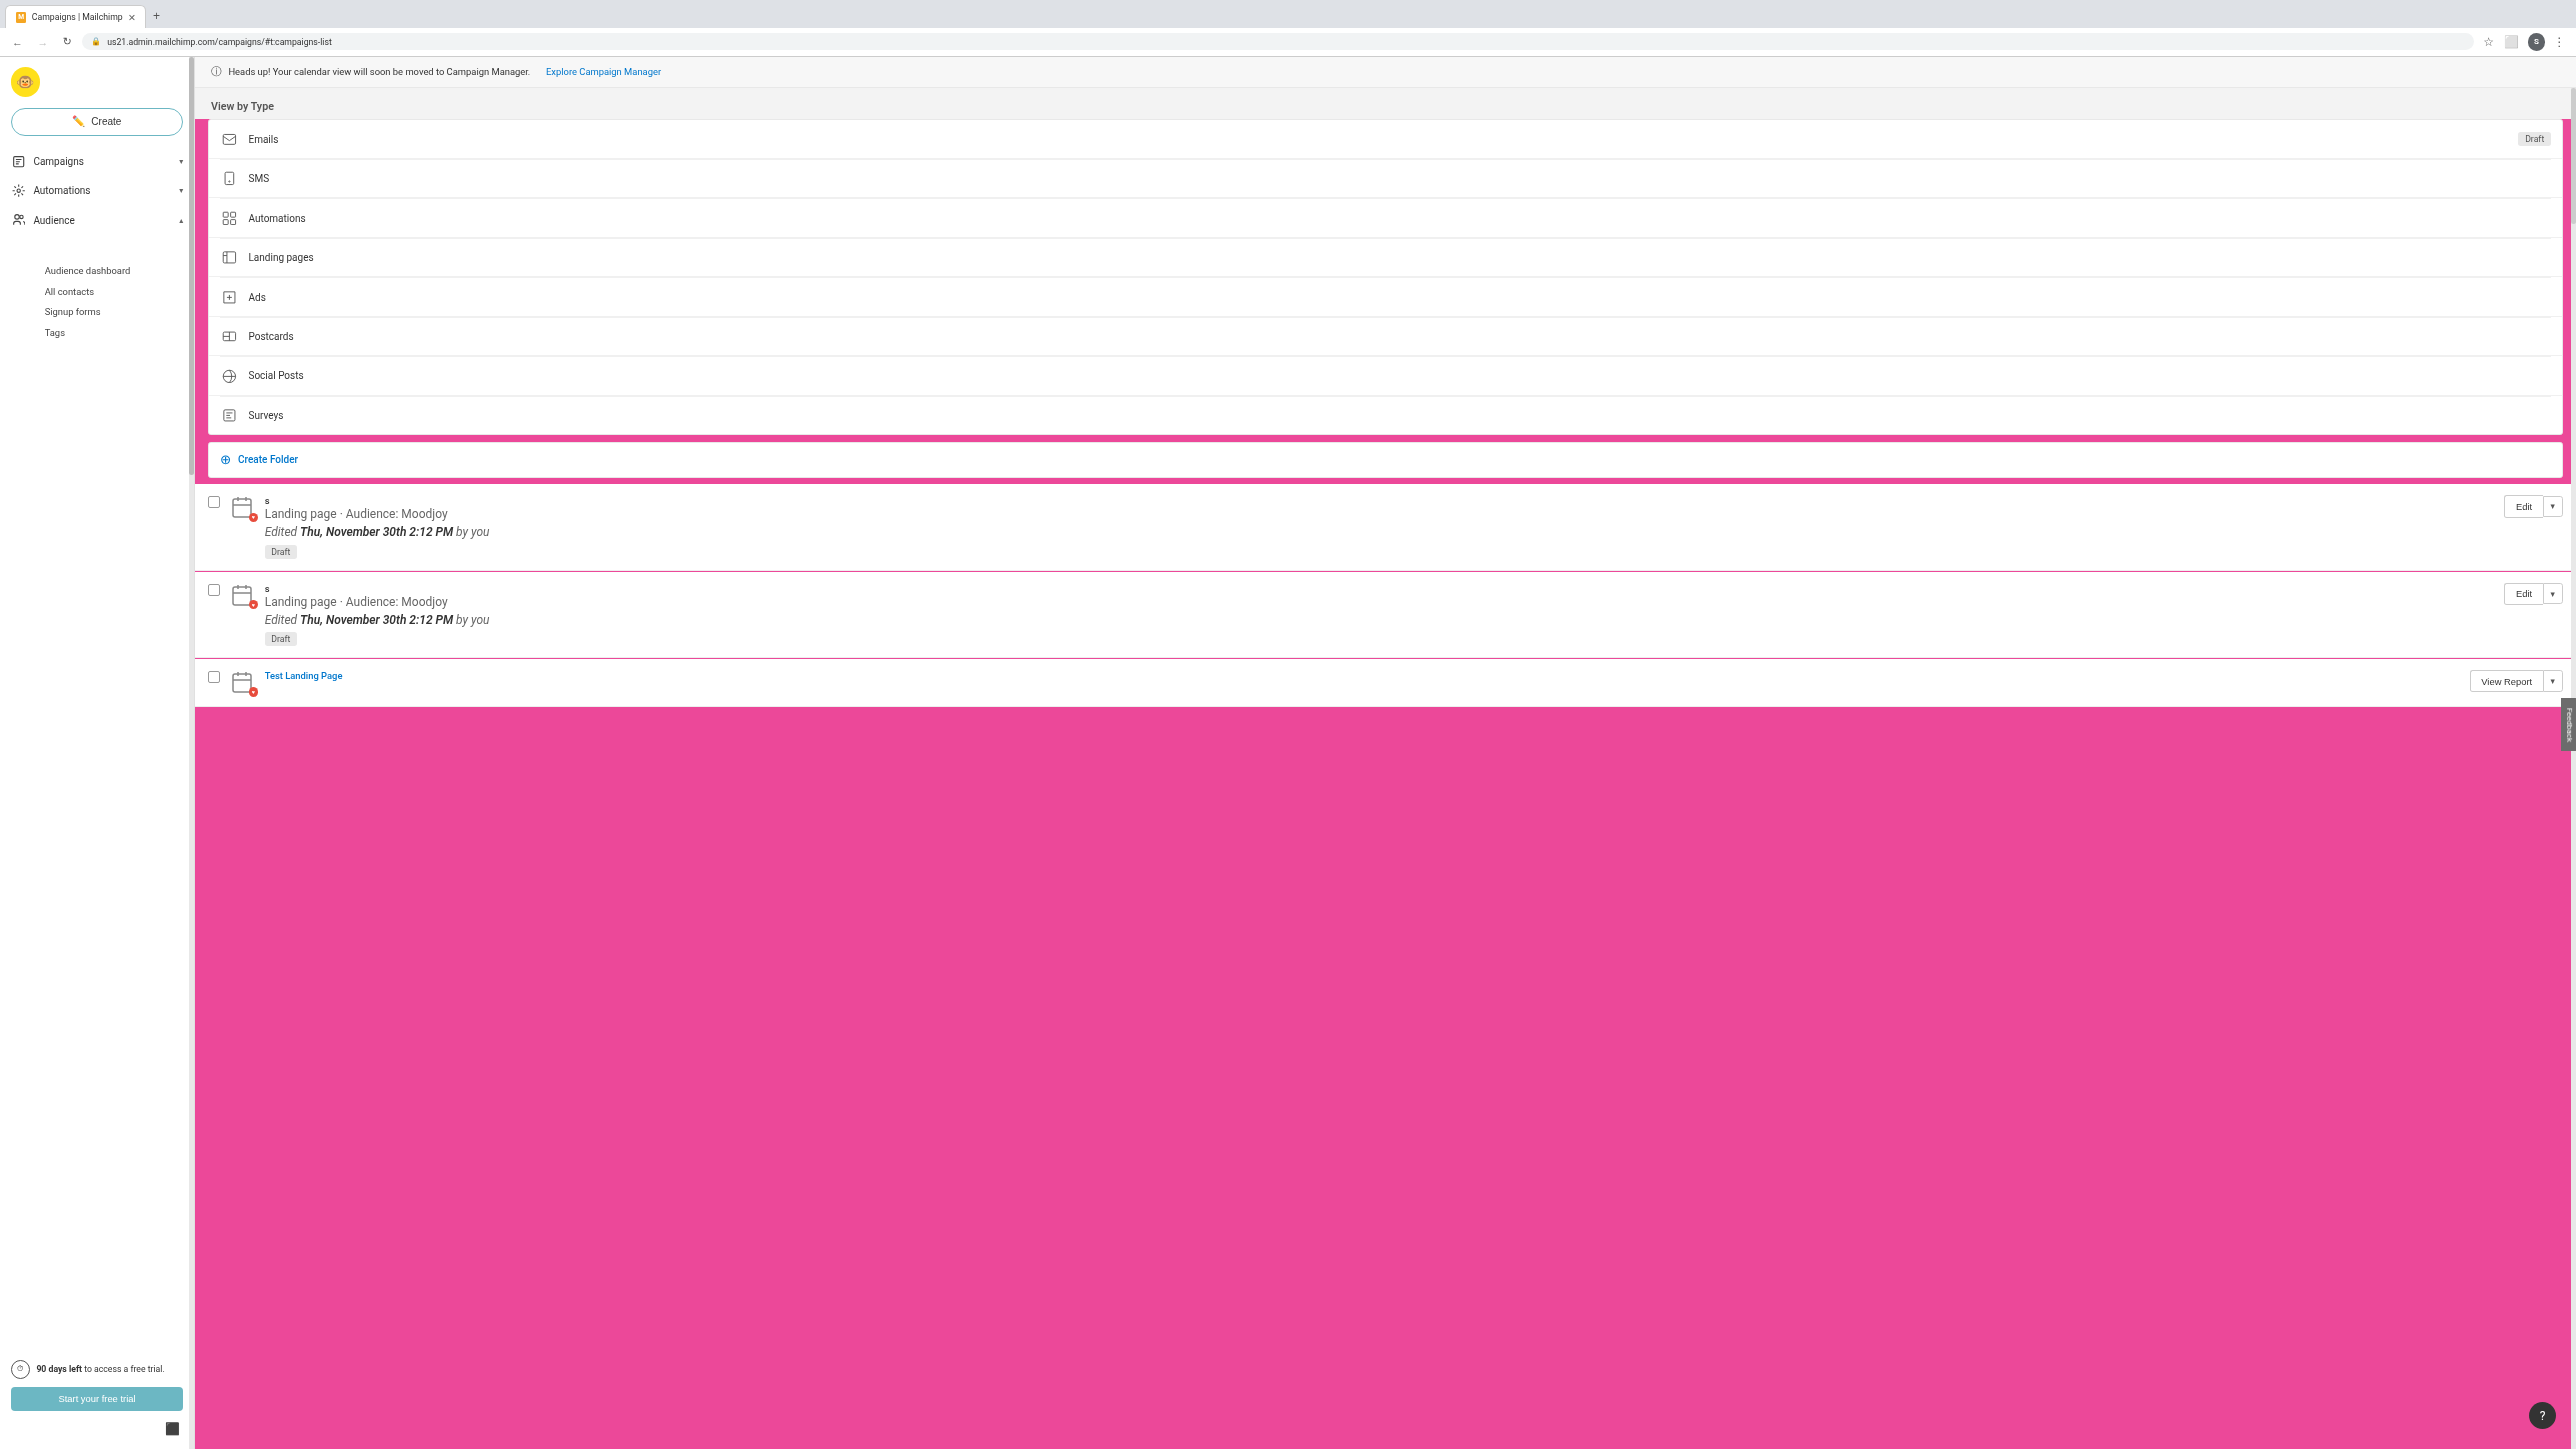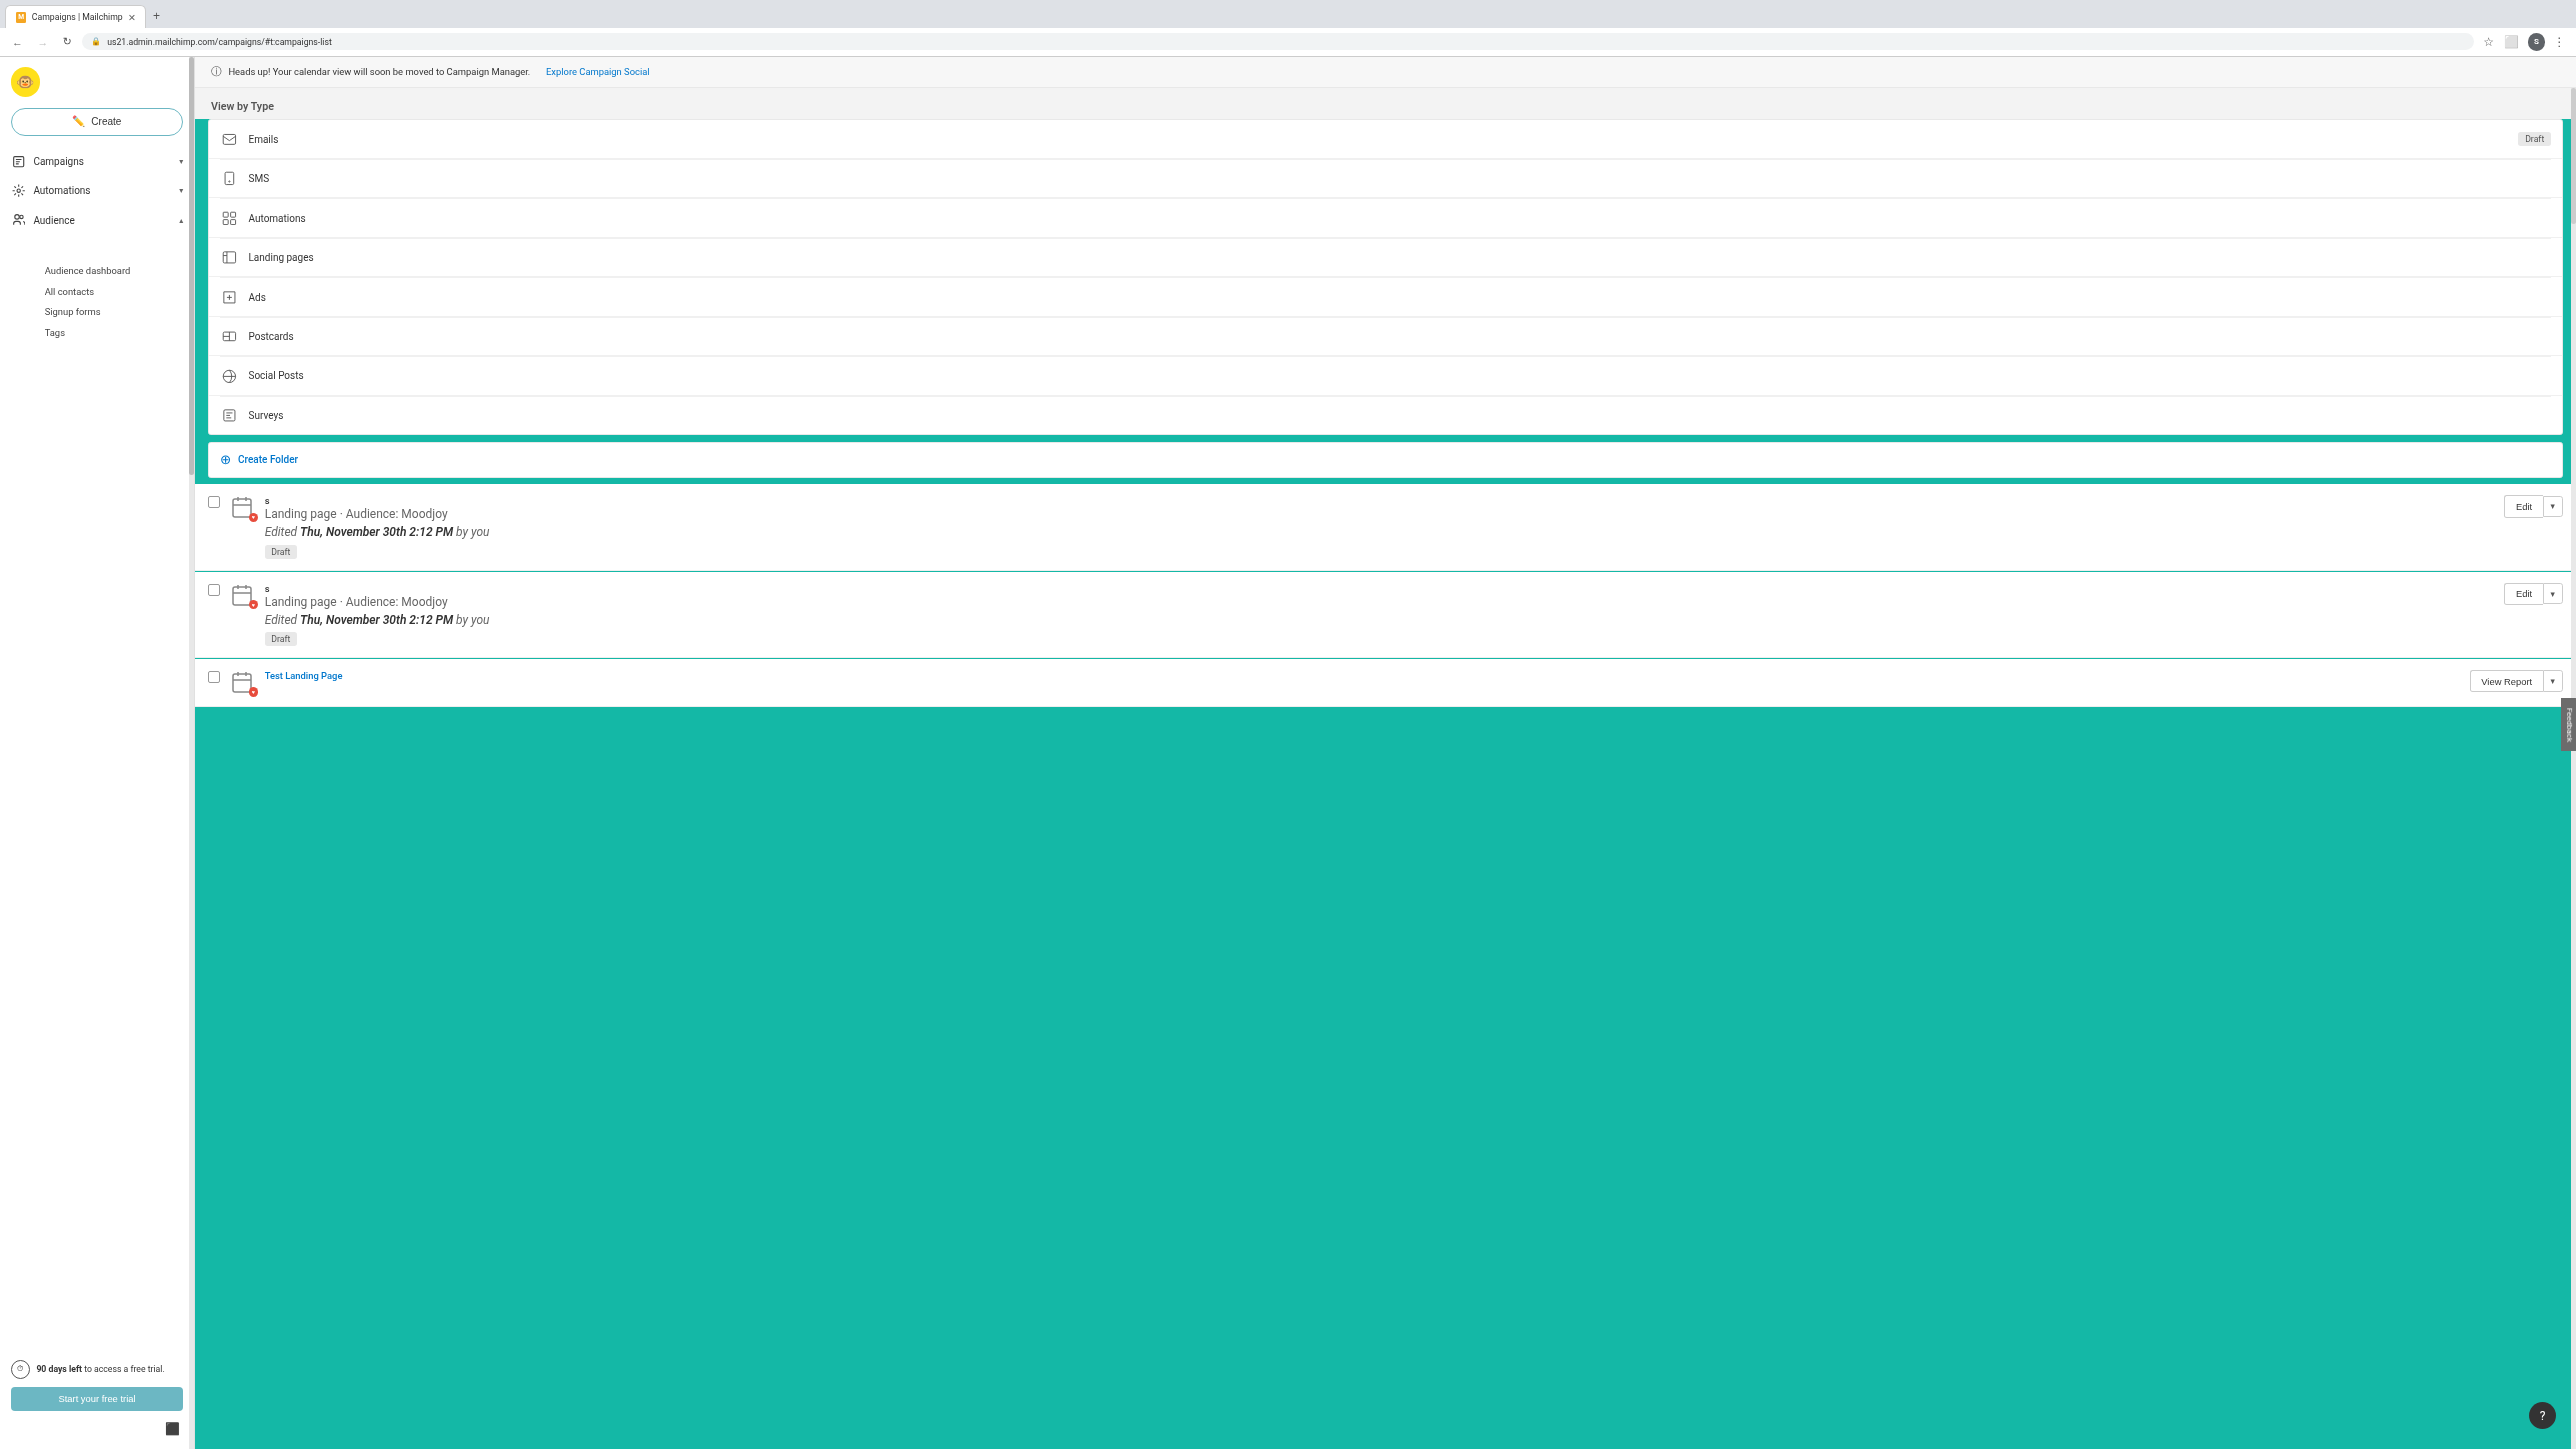--- a/index.html
+++ b/index.html
@@ -43,21 +43,21 @@
     .trial-text { font-size: 8.7px; line-height: 1.4; color: #333; }
     .trial-text strong { font-weight: 700; }
     .trial-btn { width: 100%; background: #6cb7c3; border: none; border-radius: 4px; padding: 6.7px; font-size: 9.4px; font-weight: 500; color: white; cursor: pointer; margin-bottom: 8px; }
     .collapse-sidebar-btn { background: none; border: none; color: #666; cursor: pointer; font-size: 12px; padding: 2.7px; }
 
     
     .main-content { flex: 1; display: flex; flex-direction: column; overflow: hidden; }
     .alert-banner { background: #f7f7f7; padding: 8px 16px; display: flex; align-items: center; gap: 6.7px; border-bottom: 0.7px solid #e8e8e8; font-size: 9.4px; color: #333; }
     .alert-icon { color: #555; font-size: 10.7px; flex-shrink: 0; }
     .alert-link { color: #0077cc; text-decoration: none; cursor: pointer; }
-    .content-area { flex: 1; overflow-y: auto; padding: 0; background: #14b8a6; }
+    .content-area { flex: 1; overflow-y: auto; padding: 0; background: #ec4899; }
     .type-item { display: flex; align-items: center; padding: 9.4px 10.7px; border-bottom: 0.7px solid #f0f0f0; gap: 9.4px; cursor: pointer; }
     .type-item:last-child { border-bottom: none; }
     .type-icon { width: 19px; height: 19px; display: flex; align-items: center; justify-content: center; flex-shrink: 0; }
     .type-name { font-size: 10px; color: #333; flex: 1; }
 
     .campaign-card { background: #fff; margin-bottom: 1.3px; padding: 10.7px 13.4px; display: flex; align-items: flex-start; gap: 9.4px; }
     .campaign-checkbox { width: 12px; height: 12px; border: 1px solid #999; border-radius: 2px; flex-shrink: 0; margin-top: 1.3px; cursor: pointer; }
     .campaign-icon-wrap { flex-shrink: 0; }
     .campaign-info { flex: 1; }
     .campaign-name { font-size: 9.4px; font-weight: 500; color: #333; margin-bottom: 1.3px; }
@@ -195,21 +195,21 @@
       </div>
     </div>
   </div>
 
   <div class="main-content">
 
     <div class="alert-banner">
       <span class="alert-icon">ⓘ</span>
       <span>Heads up! Your calendar view will soon be moved to Campaign Manager.</span>
       &nbsp;
-      <a class="alert-link">Explore Campaign Social</a>
+      <a class="alert-link">Explore Campaign Manager</a>
     </div>
 
     <div class="content-area" style="position:relative;">
 
       <div style="position:absolute;right:0;top:0;width:5.4px;height:100%;background:#e8e8e8;z-index:10;">
         <div style="background:#ccc;width:5.4px;border-radius:2.7px;height:10%;margin-top:2%;"></div>
       </div>
 
       <div style="padding:12px 16px 6.7px;background:#f3f3f3;">
         <span style="font-size:10.7px;font-weight:600;color:#555;">View by Type</span>

